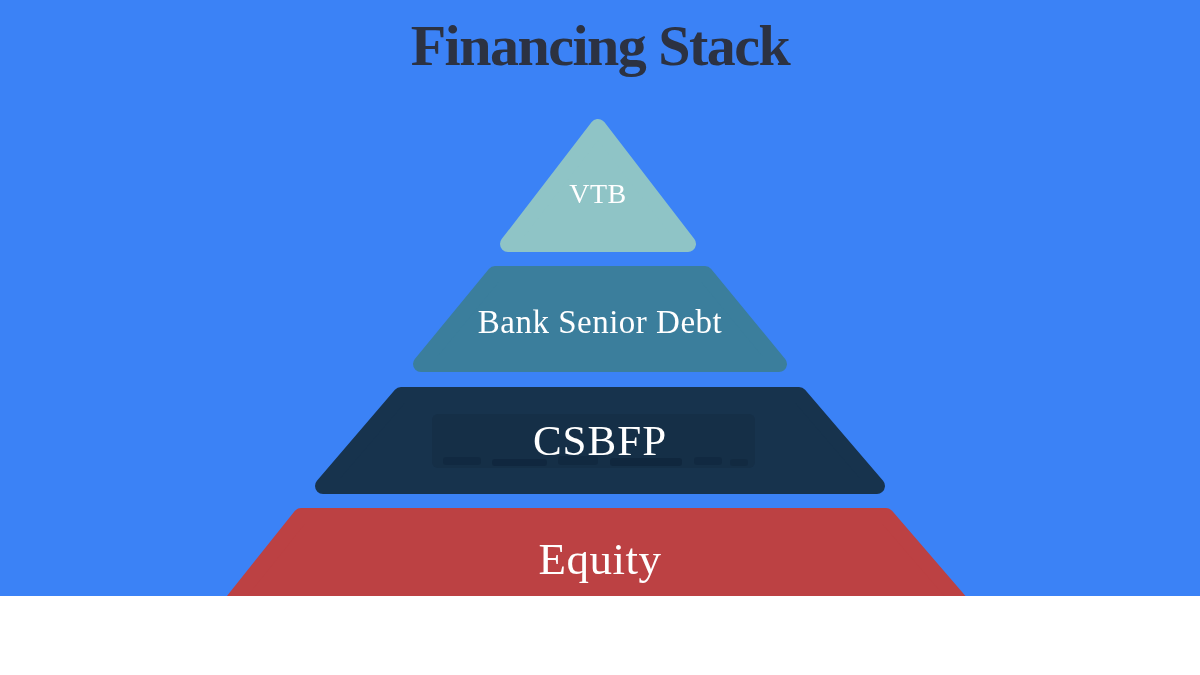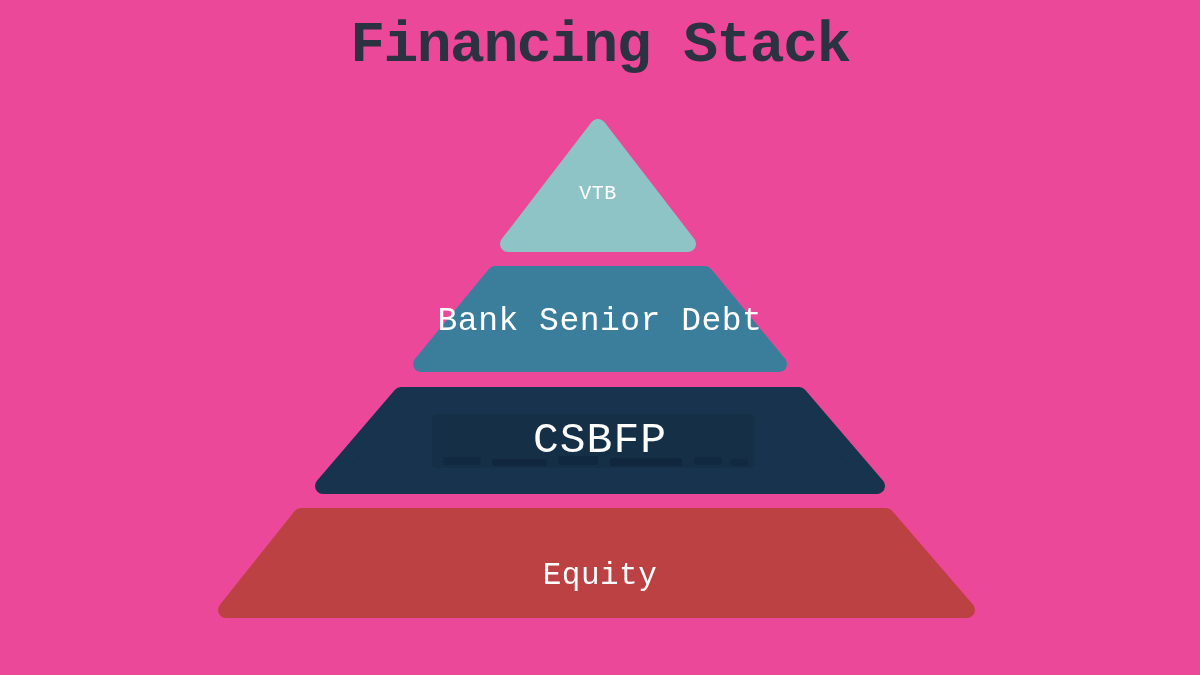--- a/index.html
+++ b/index.html
@@ -1,23 +1,23 @@
 <!DOCTYPE html>
 <html><head>
 <meta charset="utf-8">
 <style>
   html, body { margin: 0; padding: 0; }
   body { background: #ffffff; }
   .stage {
     position: relative;
     width: 1200px;
-    height: 675px;
-    background: #ec4899;
+    height: 596px;
+    background: #3b82f6;
     overflow: hidden;
-    font-family: Liberation Mono, monospace;
+    font-family: Liberation Serif, serif;
   }
   .title {
     position: absolute;
     top: 14px;
     left: 0;
     right: 0;
     text-align: center;
     font-size: 58px;
     line-height: 64px;
     font-weight: 800;
@@ -33,33 +33,33 @@
     stroke-linejoin: round;
   }
   .tier-label {
     position: absolute;
     color: #ffffff;
     text-align: center;
     font-weight: 400;
   }
   .lbl-tier1 {
     left: 448px; top: 177px; width: 300px;
-    font-size: 20px; line-height: 34px; letter-spacing: 0.5px;
+    font-size: 28px; line-height: 34px; letter-spacing: 0.5px;
   }
   .lbl-tier2 {
     left: 400px; top: 303px; width: 400px;
     font-size: 33px; line-height: 38px; letter-spacing: 0.5px;
   }
   .lbl-tier3 {
     left: 400px; top: 416px; width: 400px;
     font-size: 43px; line-height: 49px; letter-spacing: 1px;
   }
   .lbl-tier4 {
-    left: 300px; top: 550px; width: 600px;
-    font-size: 31px; line-height: 51px; letter-spacing: 0.5px;
+    left: 300px; top: 534px; width: 600px;
+    font-size: 45px; line-height: 51px; letter-spacing: 0.5px;
   }
 </style>
 </head>
 <body>
 
 <div class="stage">
 
   <div class="title">Financing Stack</div>
 
   <svg class="pyramid-svg" width="1200" height="675" viewBox="0 0 1200 675">

